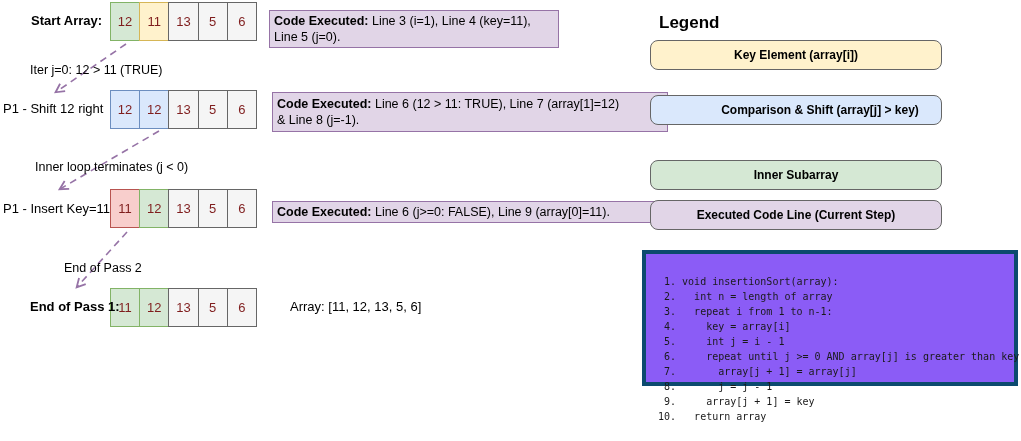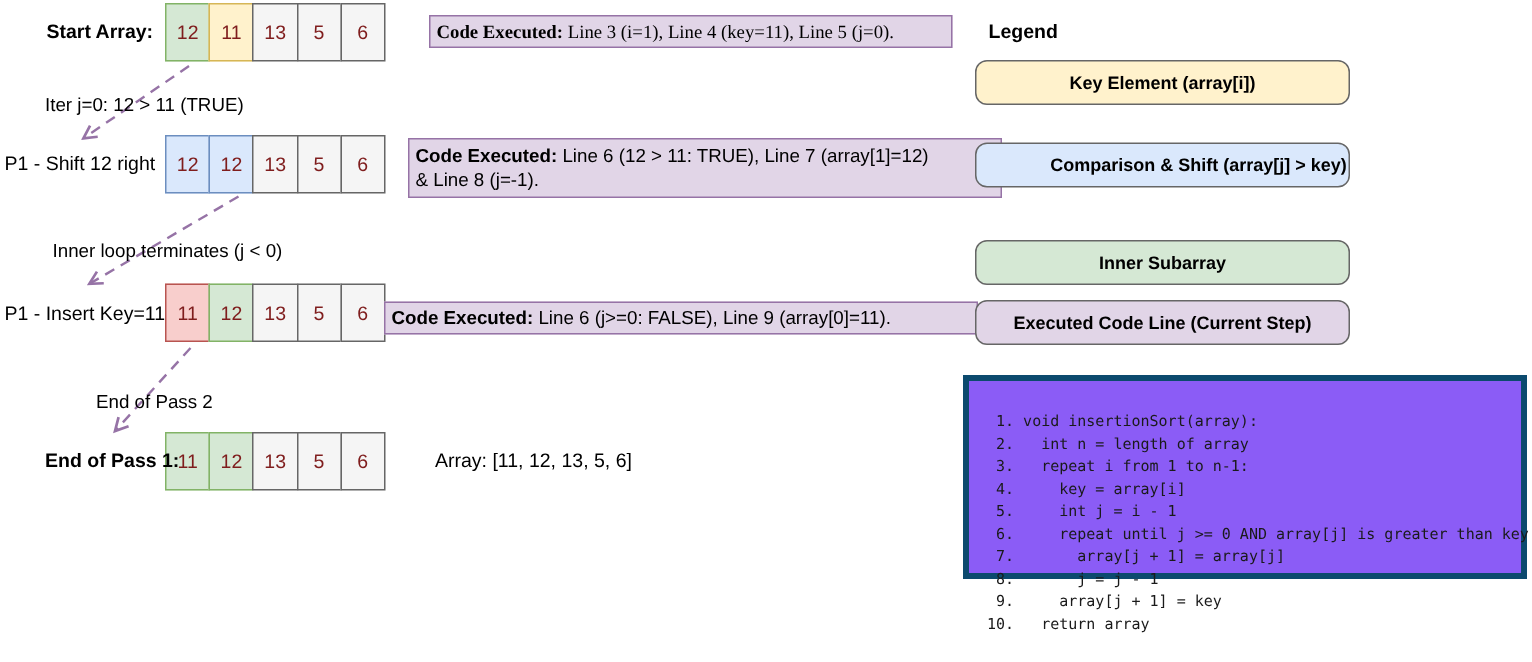--- a/index.html
+++ b/index.html
@@ -28,27 +28,27 @@
   #nt-0{left:30px;top:63px;}
   #lb-shift{left:3px;top:101px;}
   #nt-1{left:35px;top:160px;}
   #lb-insert{left:3px;top:201px;}
   #nt-2{left:64px;top:261px;}
   #lb-end{left:30px;top:299px;}
   #lb-result{left:290px;top:299px;}
   
   .cbx{position:absolute;background:#e1d5e7;border:1px solid #9673a6;box-sizing:border-box;
        font-size:12.5px;line-height:16px;padding:2px 4px;z-index:2;}
-  #cbx0{left:286px;top:10px;width:349px;min-height:22px;font-family:Liberation Serif, serif;}
+  #cbx0{left:269px;top:10px;width:290px;min-height:22px;}
   #cbx1{left:272px;top:92px;width:396px;min-height:40px;padding-top:3px;}
-  #cbx2{left:256px;top:201px;width:396px;min-height:22px;}
+  #cbx2{left:272px;top:201px;width:396px;min-height:22px;}
   .cbx .b{font-weight:bold;}
   
-  #legend-title{position:absolute;left:659px;top:13px;font-size:13px;font-weight:bold;z-index:2;}
-  .leg{position:absolute;left:650px;width:250px;height:30px;box-sizing:border-box;border:1px solid #666;
+  #legend-title{position:absolute;left:659px;top:13px;font-size:17px;font-weight:bold;z-index:2;}
+  .leg{position:absolute;left:650px;width:292px;height:30px;box-sizing:border-box;border:1px solid #666;
        border-radius:8px;text-align:center;line-height:28px;font-size:12px;font-weight:bold;z-index:2;}
   #leg0{top:40px;} #leg1{top:95px;padding-left:48px;} #leg2{top:120px;} #leg3{top:160px;} #leg4{top:200px;}
   
   #codepanel{position:absolute;left:642px;top:250px;width:376px;height:136px;box-sizing:border-box;
              background:#8b5cf6;border:4px solid #0c4a6e;z-index:2;}
   #codepanel pre{margin:0;padding:20px 4px 0 12px;font-family:"DejaVu Sans Mono",monospace;
                  font-size:10px;line-height:15px;color:#1a1a1a;}
 </style>
 </head>
 <body>

